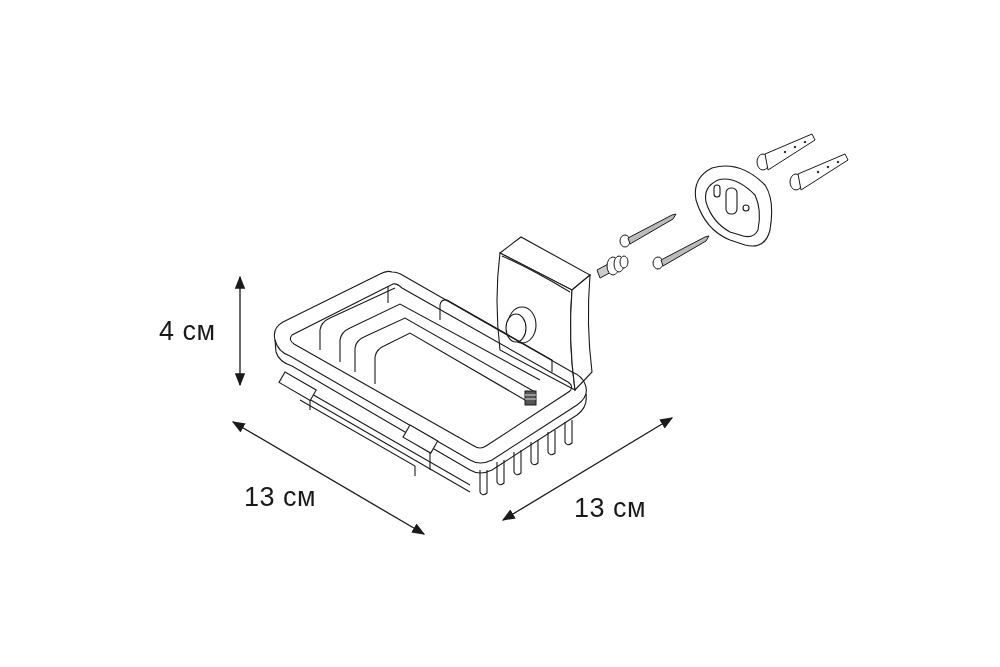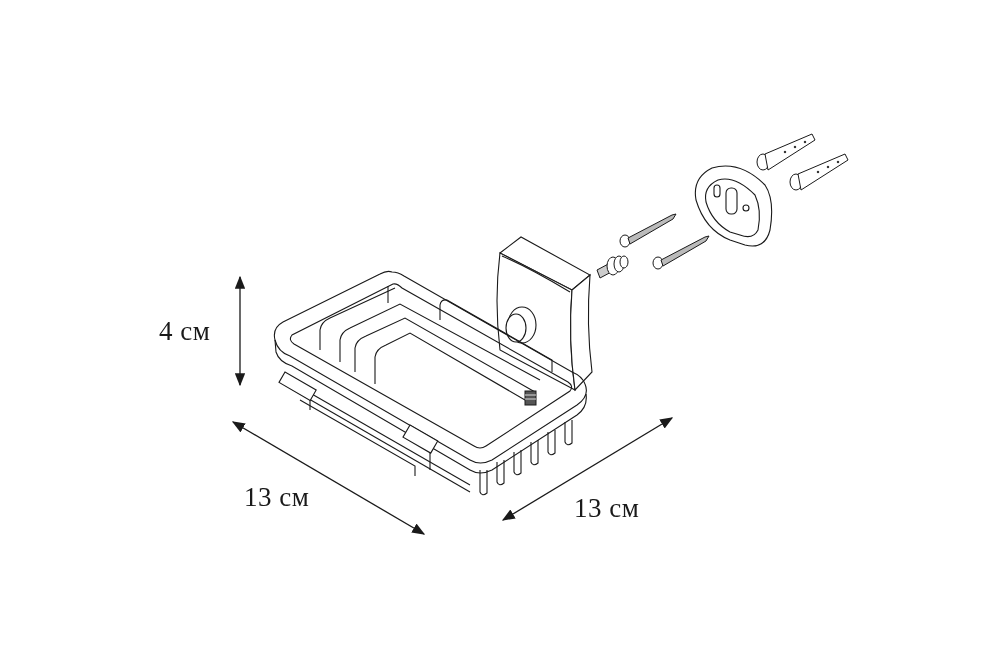--- a/index.html
+++ b/index.html
@@ -1,18 +1,18 @@
 <!DOCTYPE html>
 <html><head>
   <meta charset="utf-8">
   <style>
     html, body { margin: 0; padding: 0; background: #ffffff; }
     body { width: 1000px; height: 667px; position: relative; overflow: hidden; font-family: "DejaVu Sans", sans-serif; }
     svg { position: absolute; left: 0; top: 0; }
-    .lbl { position: absolute; font-family: Liberation Serif, serif; font-size: 27px; color: #1a1a1a; letter-spacing: 0.5px; white-space: nowrap; }
+    .lbl { position: absolute; font-family: Liberation Sans, sans-serif; font-size: 27px; color: #1a1a1a; letter-spacing: 0.5px; white-space: nowrap; }
   </style>
 </head>
 <body>
 
 <svg width="1000" height="667" viewBox="0 0 1000 667" xmlns="http://www.w3.org/2000/svg">
   <defs>
     <marker id="arr" markerWidth="10" markerHeight="8" refX="9" refY="4" orient="auto-start-reverse">
       <path d="M0,0 L10,4 L0,8 Z" fill="#1a1a1a"></path>
     </marker>
   </defs>

